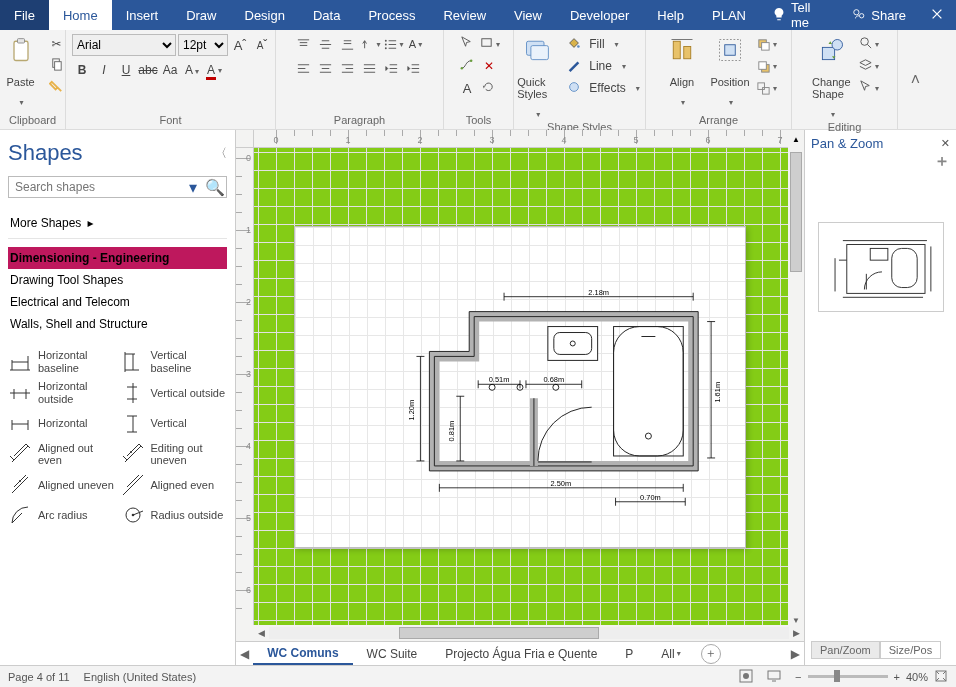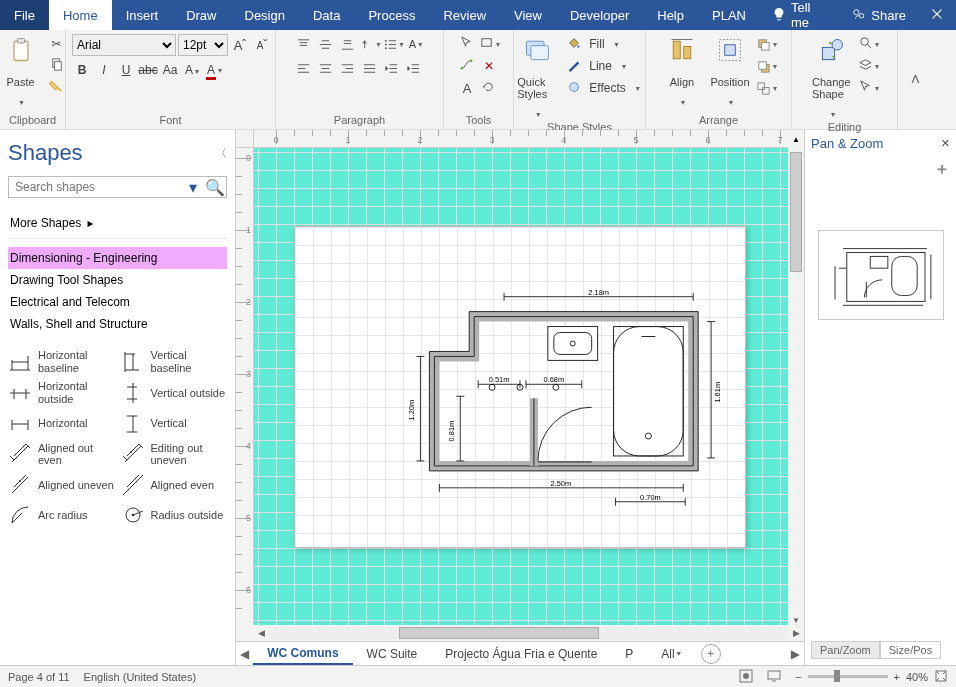--- a/index.html
+++ b/index.html
@@ -35,40 +35,40 @@
   .midrow { position: absolute; top: 130px; bottom: 22px; left: 0; right: 0; display: flex; }
 
   
   .shapes { width: 236px; border-right: 1px solid #ccc; background: #fff; padding: 10px 8px 4px; overflow: hidden; }
   .shapes h1 { font-size: 22px; font-weight: 400; color: #2b579a; margin-bottom: 10px; display: flex; justify-content: space-between; align-items: center; }
   .shapes .search { display: flex; align-items: center; border: 1px solid #bbb; margin-bottom: 14px; }
   .shapes .search input { border: none; flex: 1; font-size: 12px; padding: 3px 6px; outline: none; }
   .shapes .search .sb { width: 22px; text-align: center; color: #2b579a; }
   .shapes .cat { font-size: 12px; padding: 4px 2px; cursor: pointer; }
   .shapes .cat.more { display: flex; align-items: center; gap: 6px; }
-  .shapes .cat.selected { background: #f0abfc; font-weight: 400; }
+  .shapes .cat.selected { background: #be185d; font-weight: 700; }
   .stencil-grid { display: grid; grid-template-columns: 1fr 1fr; gap: 2px 6px; margin-top: 12px; }
   .stencil-item { display: flex; align-items: center; gap: 6px; font-size: 11px; color: #444; padding: 2px 0; line-height: 1.15; }
   .ico-shape { width: 24px; height: 24px; flex-shrink: 0; display: inline-flex; align-items: center; justify-content: center; }
   .divider { height: 1px; background: #e5e5e5; margin: 4px 0 8px; }
 
   
   .canvas-col { flex: 1; display: flex; flex-direction: column; min-width: 0; }
   .ruler-row { height: 18px; display: flex; }
   .ruler-corner { width: 18px; background: #f3f3f2; border-right: 1px solid #ccc; border-bottom: 1px solid #ccc; }
   .ruler-h { flex: 1; background: #f3f3f2; border-bottom: 1px solid #ccc; position: relative; font-size: 9px; color: #888; overflow: hidden; }
   .ruler-h .tick { position: absolute; top: 0; width: 1px; height: 6px; background: #aaa; }
   .ruler-h .tick.major { height: 14px; }
   .ruler-h .lbl { position: absolute; bottom: 2px; transform: translateX(-50%); }
   .canvas-row { display: flex; flex: 1; min-height: 0; }
   .ruler-v { width: 18px; background: #f3f3f2; border-right: 1px solid #ccc; position: relative; font-size: 9px; color: #888; overflow: hidden; }
   .ruler-v .tick { position: absolute; left: 0; height: 1px; width: 6px; background: #aaa; }
   .ruler-v .tick.major { width: 14px; }
   .ruler-v .lbl { position: absolute; right: 2px; transform: translateY(-50%); }
-  .canvas { flex: 1; position: relative; overflow: hidden; background: #5eead4; }
+  .canvas { flex: 1; position: relative; overflow: hidden; background: #84cc16; }
   .canvas-grid { position: absolute; inset: 0;
     background-image:
       linear-gradient(#e2e2e2 1px, transparent 1px),
       linear-gradient(90deg, #e2e2e2 1px, transparent 1px);
     background-size: 18px 18px;
     background-position: 4px 4px;
   }
   .page { position: absolute; left: 40px; top: 78px; width: 452px; height: 322px; background: #fff; border: 1px solid #bfbfbf; box-shadow: 2px 2px 6px rgba(0,0,0,.2); }
   .page-grid { position: absolute; inset: 0;
     background-image:
@@ -82,21 +82,21 @@
   .scroll-h { height: 16px; display: flex; align-items: center; background: #f3f3f2; }
   .scroll-v { position: absolute; right: 0; top: 0; bottom: 0; width: 16px; background: #f3f3f2; }
   .sheet-tabs { height: 24px; display: flex; align-items: center; font-size: 12px; background: #fff; border-top: 1px solid #ccc; }
   .sheet-tab { padding: 0 14px; height: 100%; display: flex; align-items: center; color: #444; }
   .sheet-tab.active { font-weight: 700; color: #2b579a; border-bottom: 2px solid #2b579a; }
   .sheet-nav { padding: 0 4px; color: #666; }
   .sheet-add { width: 20px; height: 20px; border: 1px solid #aaa; border-radius: 50%; display: inline-flex; align-items: center; justify-content: center; color: #666; margin-left: 6px; }
 
   
   .panzoom { width: 152px; border-left: 1px solid #ccc; padding: 6px; font-size: 13px; color: #2b579a; display: flex; flex-direction: column; }
-  .panzoom .head { display: flex; justify-content: space-between; align-items: center; margin-bottom: 8px; }
+  .panzoom .head { display: flex; justify-content: space-between; align-items: center; }
   .panzoom .add { font-size: 16px; font-weight: 700; color: #888; text-align: right; }
   .thumb { margin-top: 50px; width: 126px; height: 90px; border: 1px solid #ccc; align-self: center; position: relative; background: #fff; }
   .thumb svg { width: 100%; height: 100%; }
   .pz-tabs { margin-top: auto; display: flex; font-size: 11px; }
   .pz-tab { border: 1px solid #ccc; padding: 2px 8px; color: #666; }
   .pz-tab.active { background: #eaeaea; }
 
   
   .status { position: absolute; bottom: 0; left: 0; right: 0; height: 22px; background: #f3f3f3; border-top: 1px solid #ccc; display: flex; align-items: center; font-size: 11px; color: #555; padding: 0 8px; gap: 14px; }
   .status .spacer { flex: 1; }

